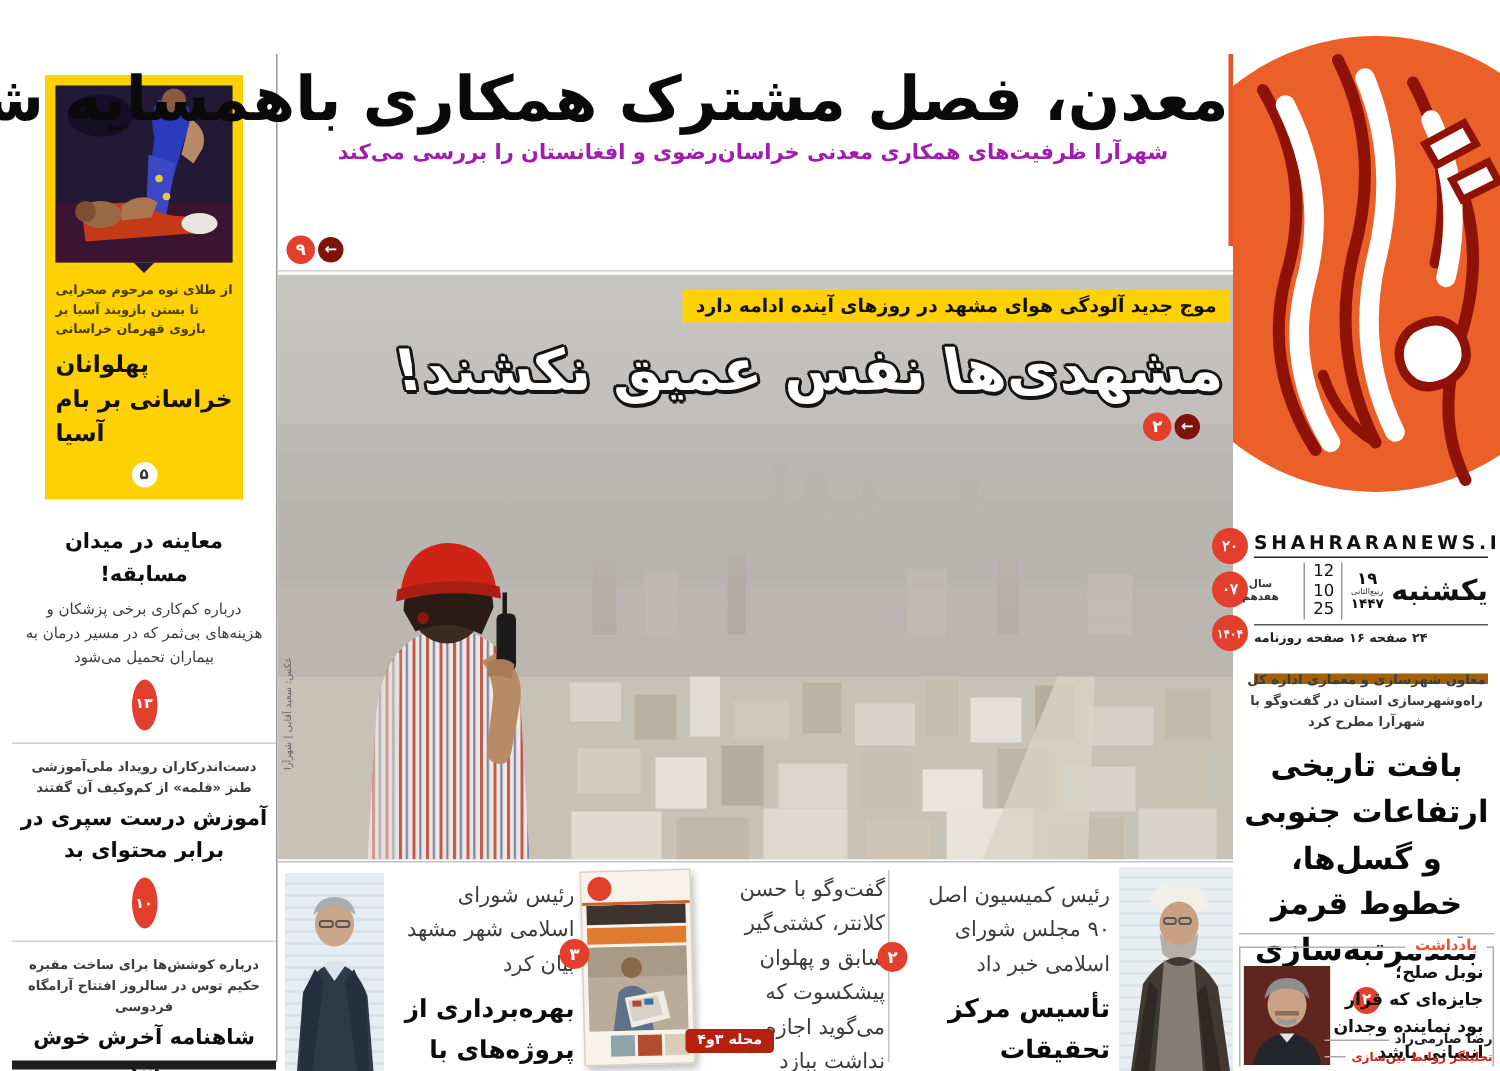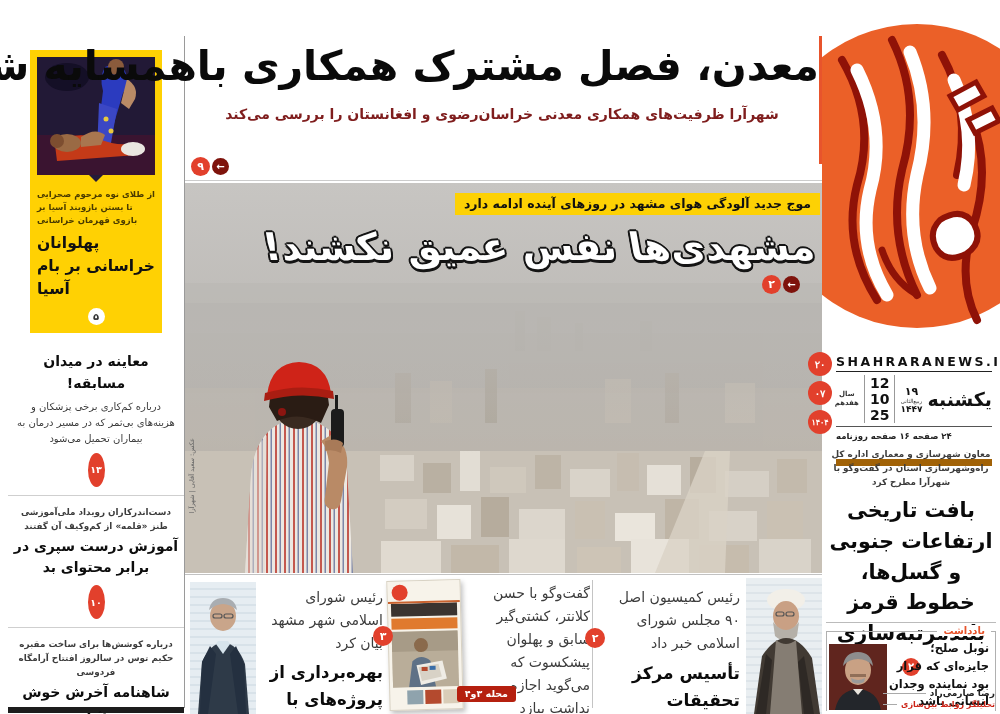--- a/index.html
+++ b/index.html
@@ -29,21 +29,21 @@
   .side-item { padding:9px 4px 8px 4px; text-align:center; border-top:1px solid #cfcfcf; }
   .side-item.first { border-top:none; }
   .side-kicker { font-size:8.8px; font-weight:bold; color:#3c3c3c; line-height:1.6; }
   .side-headline { font-size:14px; font-weight:900; color:#0d0d0d; line-height:1.55; margin-top:3px; }
   .side-sub { font-size:10px; font-weight:normal; color:#3c3c3c; line-height:1.6; margin-top:4px; }
   .side-page { width:17px; height:34px; font-size:9.5px; margin:6px auto 0 auto; }
 
   
   .top-story { position:absolute; left:185px; top:32px; width:634px; height:146px; text-align:center; }
   .top-headline { font-size:41px; font-weight:900; color:#0a0a0a; white-space:nowrap; letter-spacing:-1px; margin-top:10px; }
-  .top-sub { font-size:14px; font-weight:bold; color:#7f1d1d; margin-top:16px; }
+  .top-sub { font-size:14px; font-weight:bold; color:#a21caf; margin-top:4px; }
   .top-page-group { position:absolute; left:6px; bottom:2px; display:flex; direction:ltr; align-items:center; gap:2px; }
   .top-story .num-circle { width:19px; height:19px; font-size:11px; }
   .top-story .arrow-circle { width:17px; height:17px; font-size:10px; }
   .orange-rule { position:absolute; left:819px; top:36px; width:3px; height:128px; background:#e8542c; }
   .under-top-rule { position:absolute; left:185px; top:180px; width:637px; height:1px; background:#cccccc; }
 
   
   .main-photo { position:absolute; left:185px; top:183px; width:637px; height:390px; overflow:hidden; }
   .main-photo svg { display:block; }
   .photo-kicker { position:absolute; top:10px; right:2px; background:#fdd104; color:#111; font-size:12.5px; font-weight:bold; padding:3px 9px 4px 9px; }
@@ -62,21 +62,21 @@
   .logo-wrap { position:absolute; top:0; right:0; width:178px; height:352px; overflow:hidden; }
   .mast { position:absolute; top:354px; right:8px; width:156px; direction:rtl; }
   .mast-site { direction:ltr; text-align:center; font-size:12.5px; font-weight:900; color:#111; letter-spacing:2.5px; border-bottom:1.5px solid #222; padding-bottom:2px; }
   .mast-date-row { display:flex; direction:rtl; align-items:stretch; justify-content:space-between; padding:3px 0 3px 0; border-bottom:1px solid #555; }
   .mast-day { font-size:19px; font-weight:900; color:#111; align-self:center; }
   .mast-col { text-align:center; padding:0 5px; border-left:1px solid #999; display:flex; flex-direction:column; justify-content:center; }
   .mast-col:last-child { border-left:none; }
   .hijri-d { font-size:11px; font-weight:900; color:#111; }
   .hijri-m { font-size:5.5px; color:#333; }
   .hijri-y { font-size:9px; font-weight:900; color:#111; }
-  .greg { direction:ltr; font-size:14px; font-weight:700; color:#111; line-height:1.15; }
+  .greg { direction:ltr; font-size:11px; font-weight:400; color:#111; line-height:1.15;margin-left:12px; }
   .yearcol { font-size:7px; font-weight:bold; color:#333; line-height:1.3; }
   .mast-pages { font-size:8.5px; font-weight:bold; color:#222; text-align:left; padding:4px 0 18px 0; border-bottom:7px solid #a16207; letter-spacing:1px; }
   .mast-issue { font-size:7.3px; font-weight:bold; color:#222; text-align:center; padding:3px 0 0 0; }
   .date-circles { position:absolute; top:352px; right:168px; display:flex; flex-direction:column; gap:5px; align-items:center; }
   .date-circles .num-circle { width:24px; height:24px; font-size:10px;font-family:Liberation Serif, serif; }
   .date-circles .num-circle.small-font { font-size:8px; }
 
   .rail-story { position:absolute; top:447px; right:6px; width:166px; text-align:center; }
   .rail-kicker { font-size:8.8px; font-weight:bold; color:#3c3c3c; line-height:1.6; }
   .rail-headline { font-size:20.5px; font-weight:900; color:#0a0a0a; line-height:1.5; margin-top:6px; }

